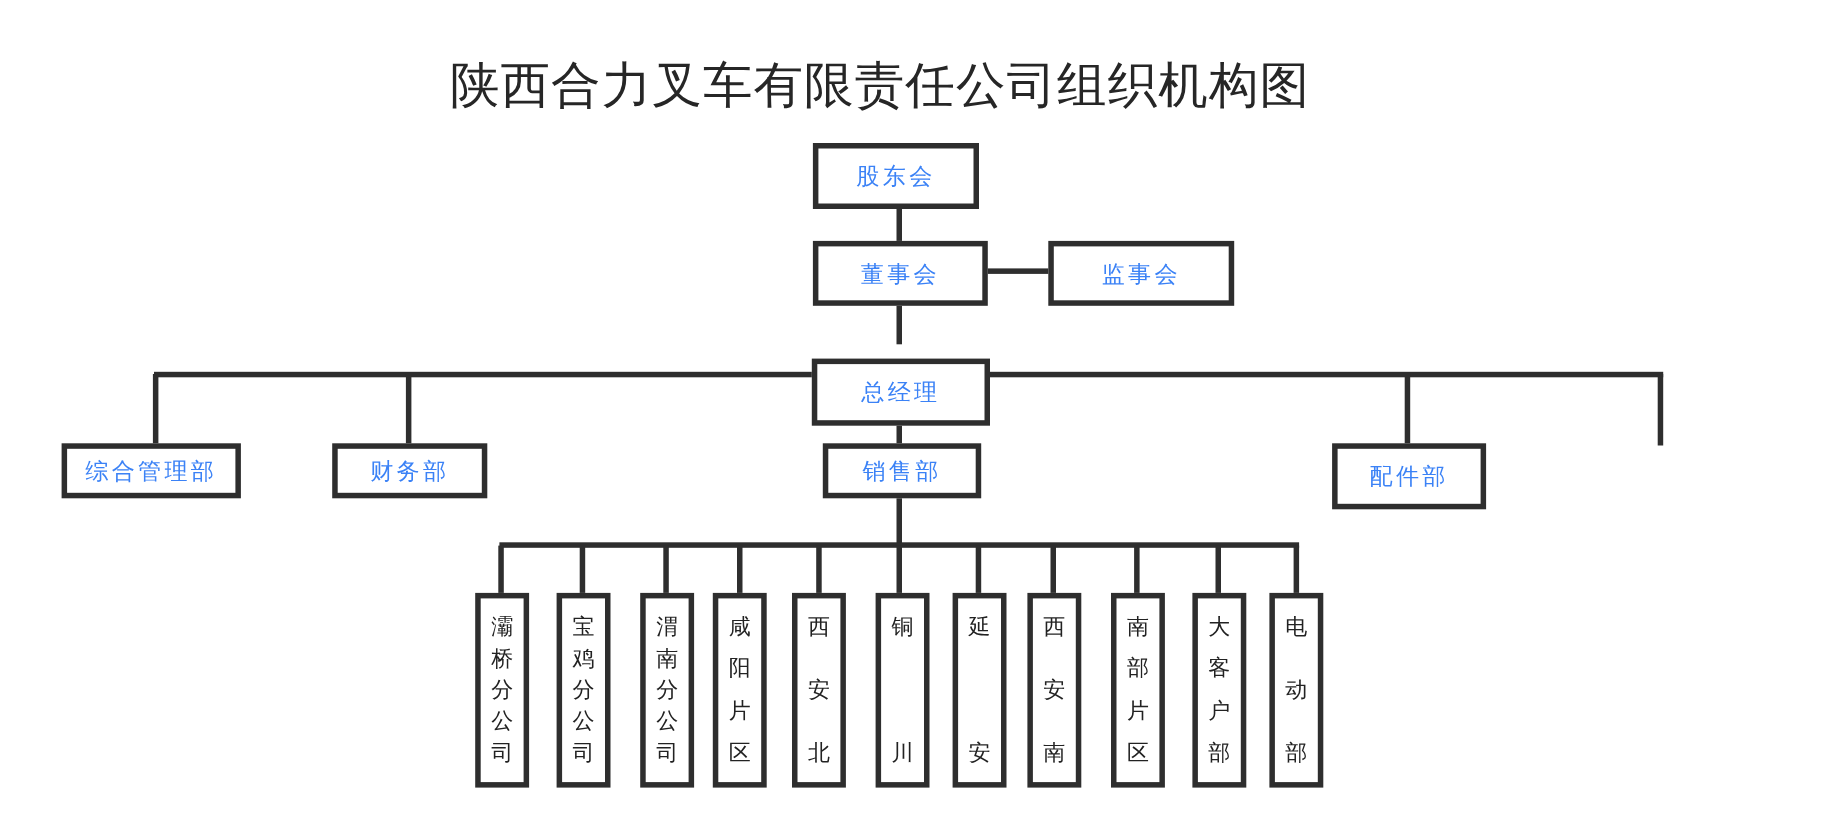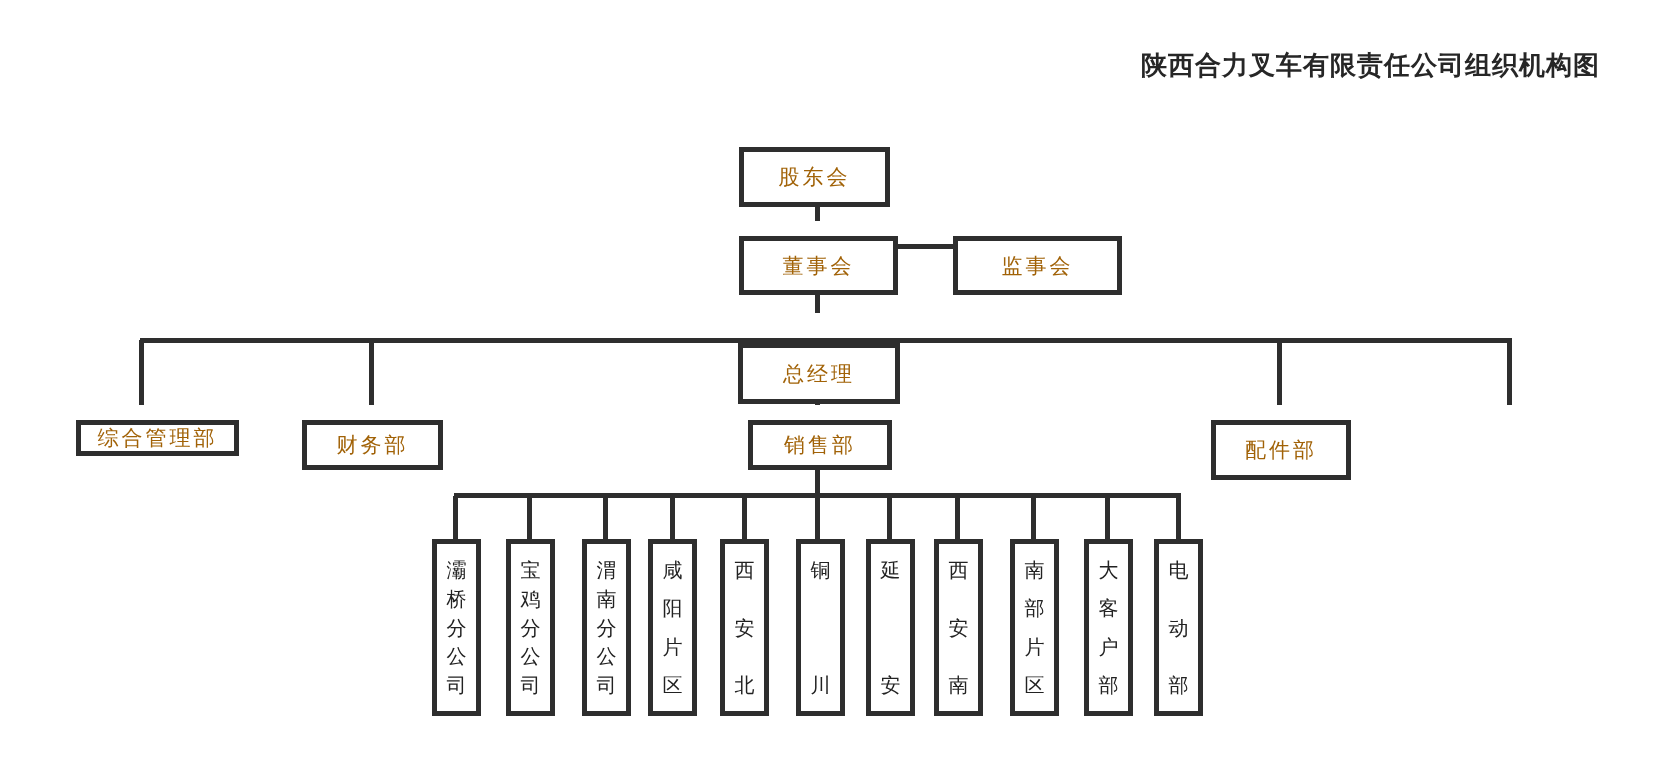--- a/index.html
+++ b/index.html
@@ -10,43 +10,42 @@
     height:759px;
     background:#ffffff;
     font-family:"Liberation Serif","DejaVu Serif",serif;
     color:#222222;
     overflow:hidden;
   }
   .title {
     position:absolute;
     left:0; top:48px;
     width:1600px;
-    text-align:right;
+    text-align:center;
     font-family:"Liberation Sans","DejaVu Sans",sans-serif;
-    font-weight:700;
-    font-size:26px;
+    font-weight:400;
+    font-size:45px;
     letter-spacing:1px;
     color:#262626;
   }
   .line {
     position:absolute;
     background:#2e2e2e;
   }
   .node {
     position:absolute;
     border:5px solid #2e2e2e;
     background:#ffffff;
     display:flex;
     align-items:center;
     justify-content:center;
     font-size:21px;
     letter-spacing:3px;
     white-space:nowrap;
-    color:#a16207;
-    margin-top:17px;
+    color:#3b82f6;
   }
   .vnode {
     position:absolute;
     border:5px solid #2e2e2e;
     background:#ffffff;
     display:flex;
     flex-direction:column;
     align-items:center;
     justify-content:space-between;
     padding:16px 0;
@@ -87,21 +86,21 @@
   <div class="line" style="left:955px;top:496px;width:5px;height:45px"></div>
   <div class="line" style="left:1031px;top:496px;width:5px;height:45px"></div>
   <div class="line" style="left:1105px;top:496px;width:5px;height:45px"></div>
   <div class="line" style="left:1176px;top:496px;width:5px;height:45px"></div>
 
   <div class="node" style="left:739px;top:130px;width:151px;height:60px">股东会</div>
   <div class="node" style="left:739px;top:219px;width:159px;height:59px">董事会</div>
   <div class="node" style="left:953px;top:219px;width:169px;height:59px">监事会</div>
   <div class="node" style="left:738px;top:326px;width:162px;height:61px">总经理</div>
 
-  <div class="node" style="left:76px;top:403px;width:163px;height:36px">综合管理部</div>
+  <div class="node" style="left:56px;top:403px;width:163px;height:50px">综合管理部</div>
   <div class="node" style="left:302px;top:403px;width:141px;height:50px">财务部</div>
   <div class="node" style="left:748px;top:403px;width:144px;height:50px">销售部</div>
   <div class="node" style="left:1211px;top:403px;width:140px;height:60px">配件部</div>
 
   <div class="vnode" style="left:432px;top:539px;width:49px;height:177px">
       <span>灞</span>
       <span>桥</span>
       <span>分</span>
       <span>公</span>
       <span>司</span>

